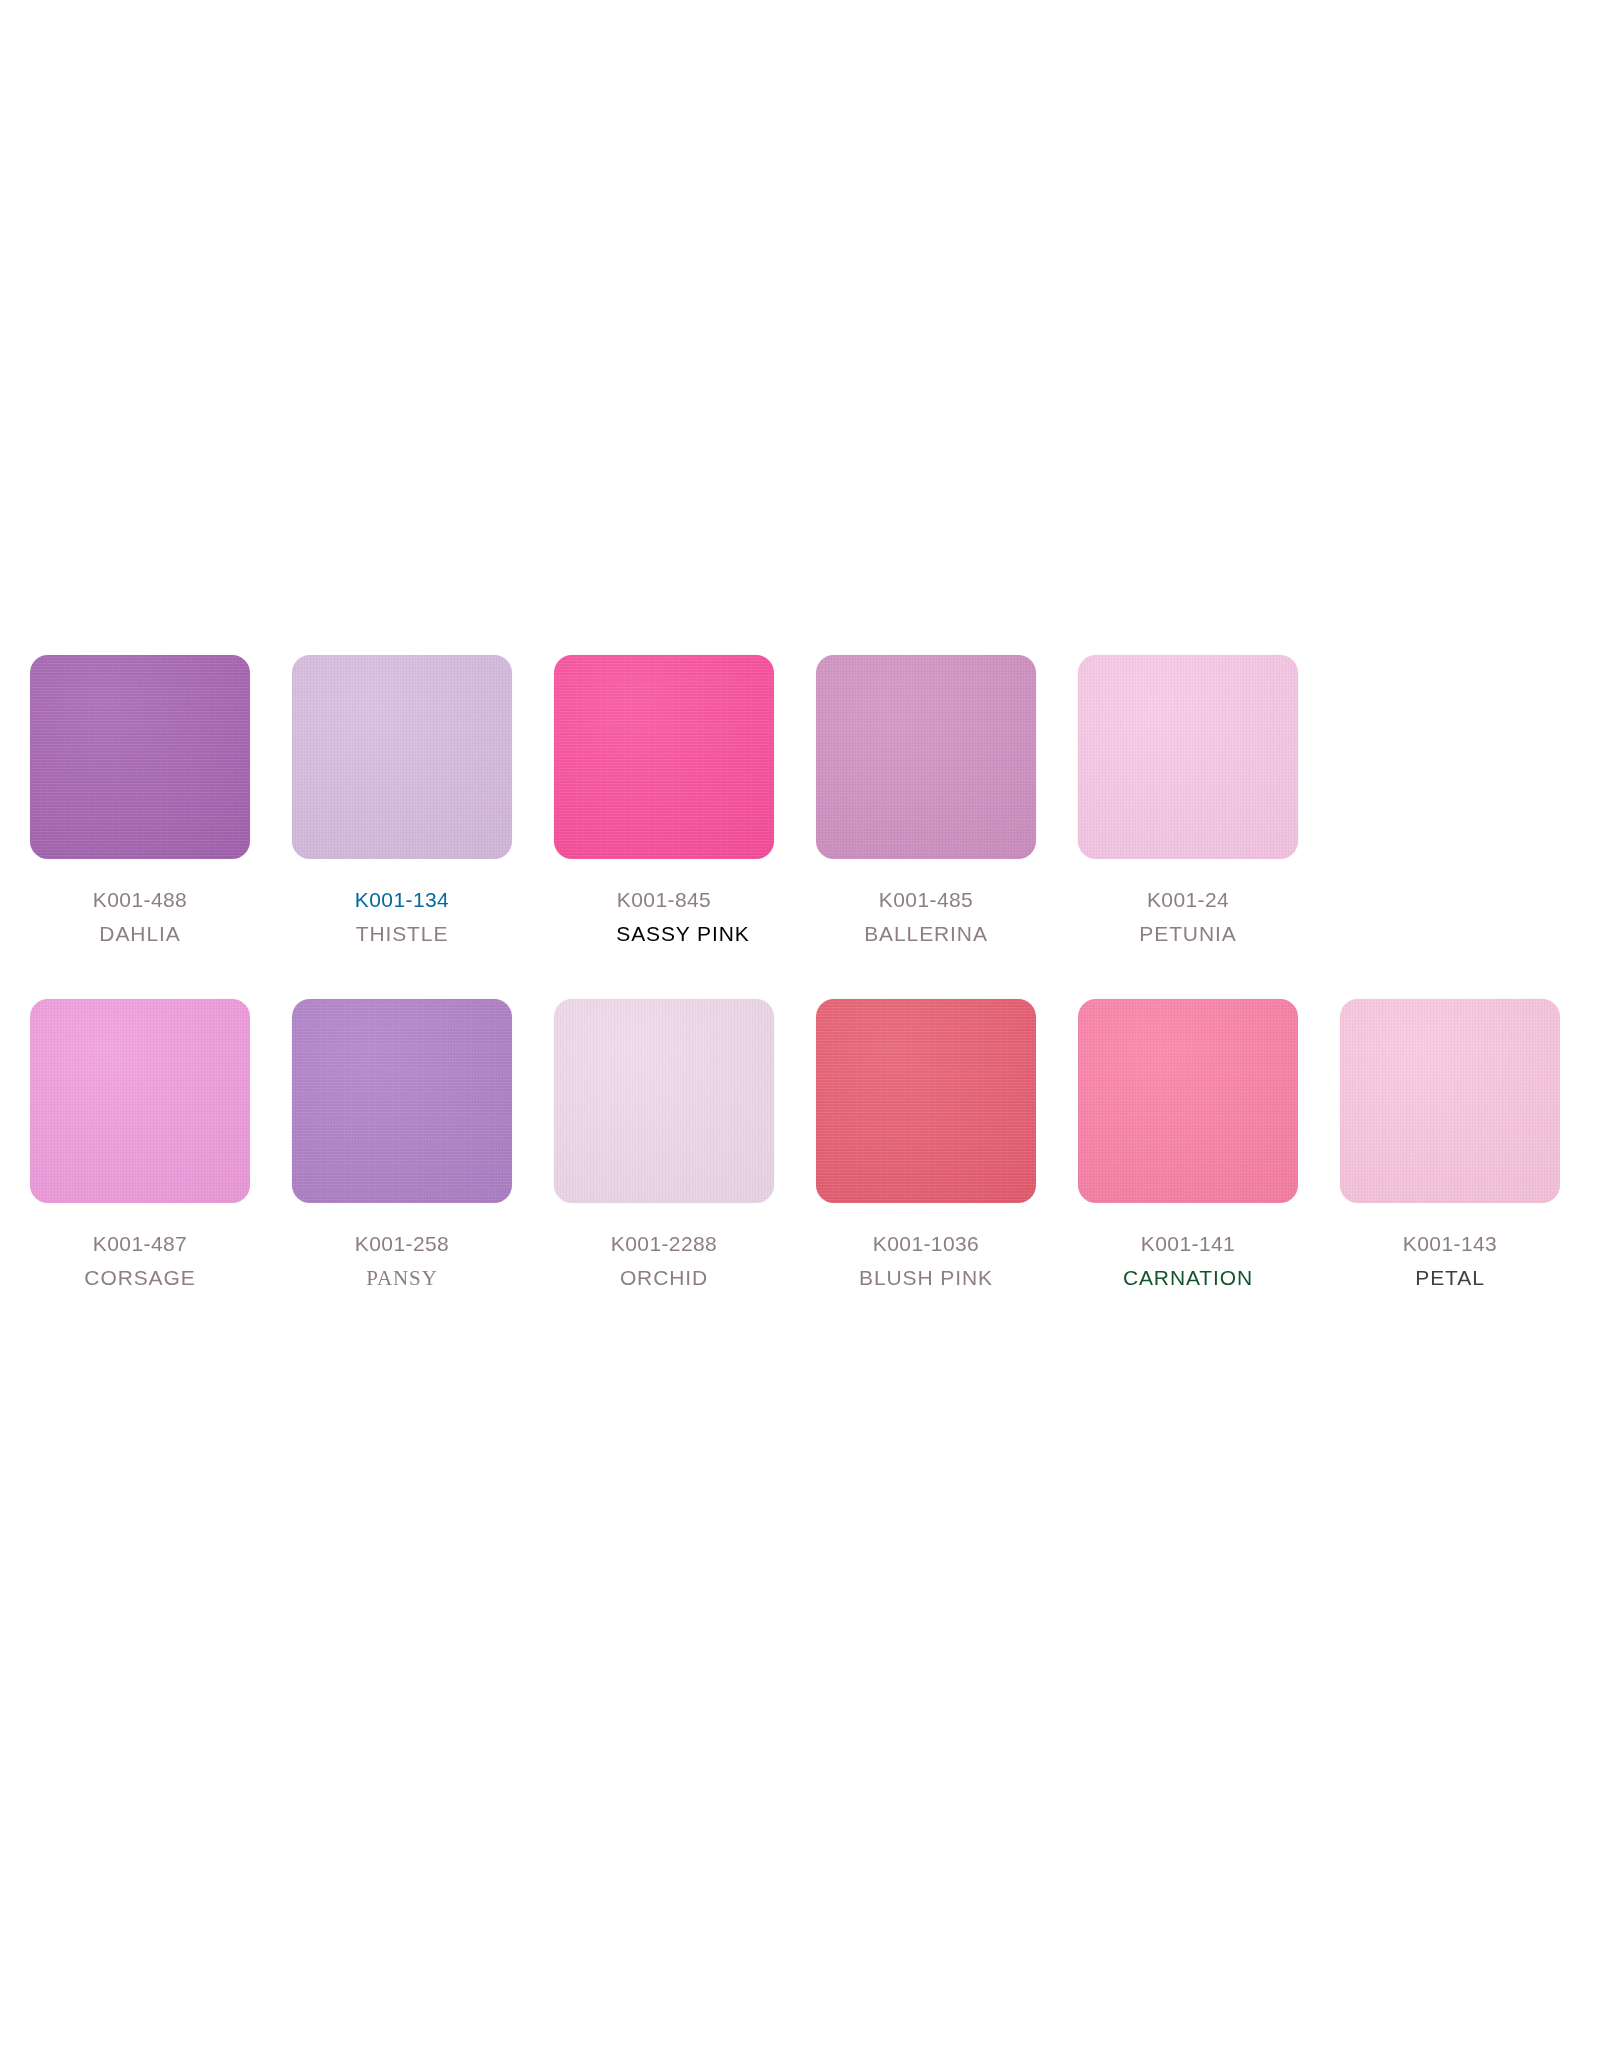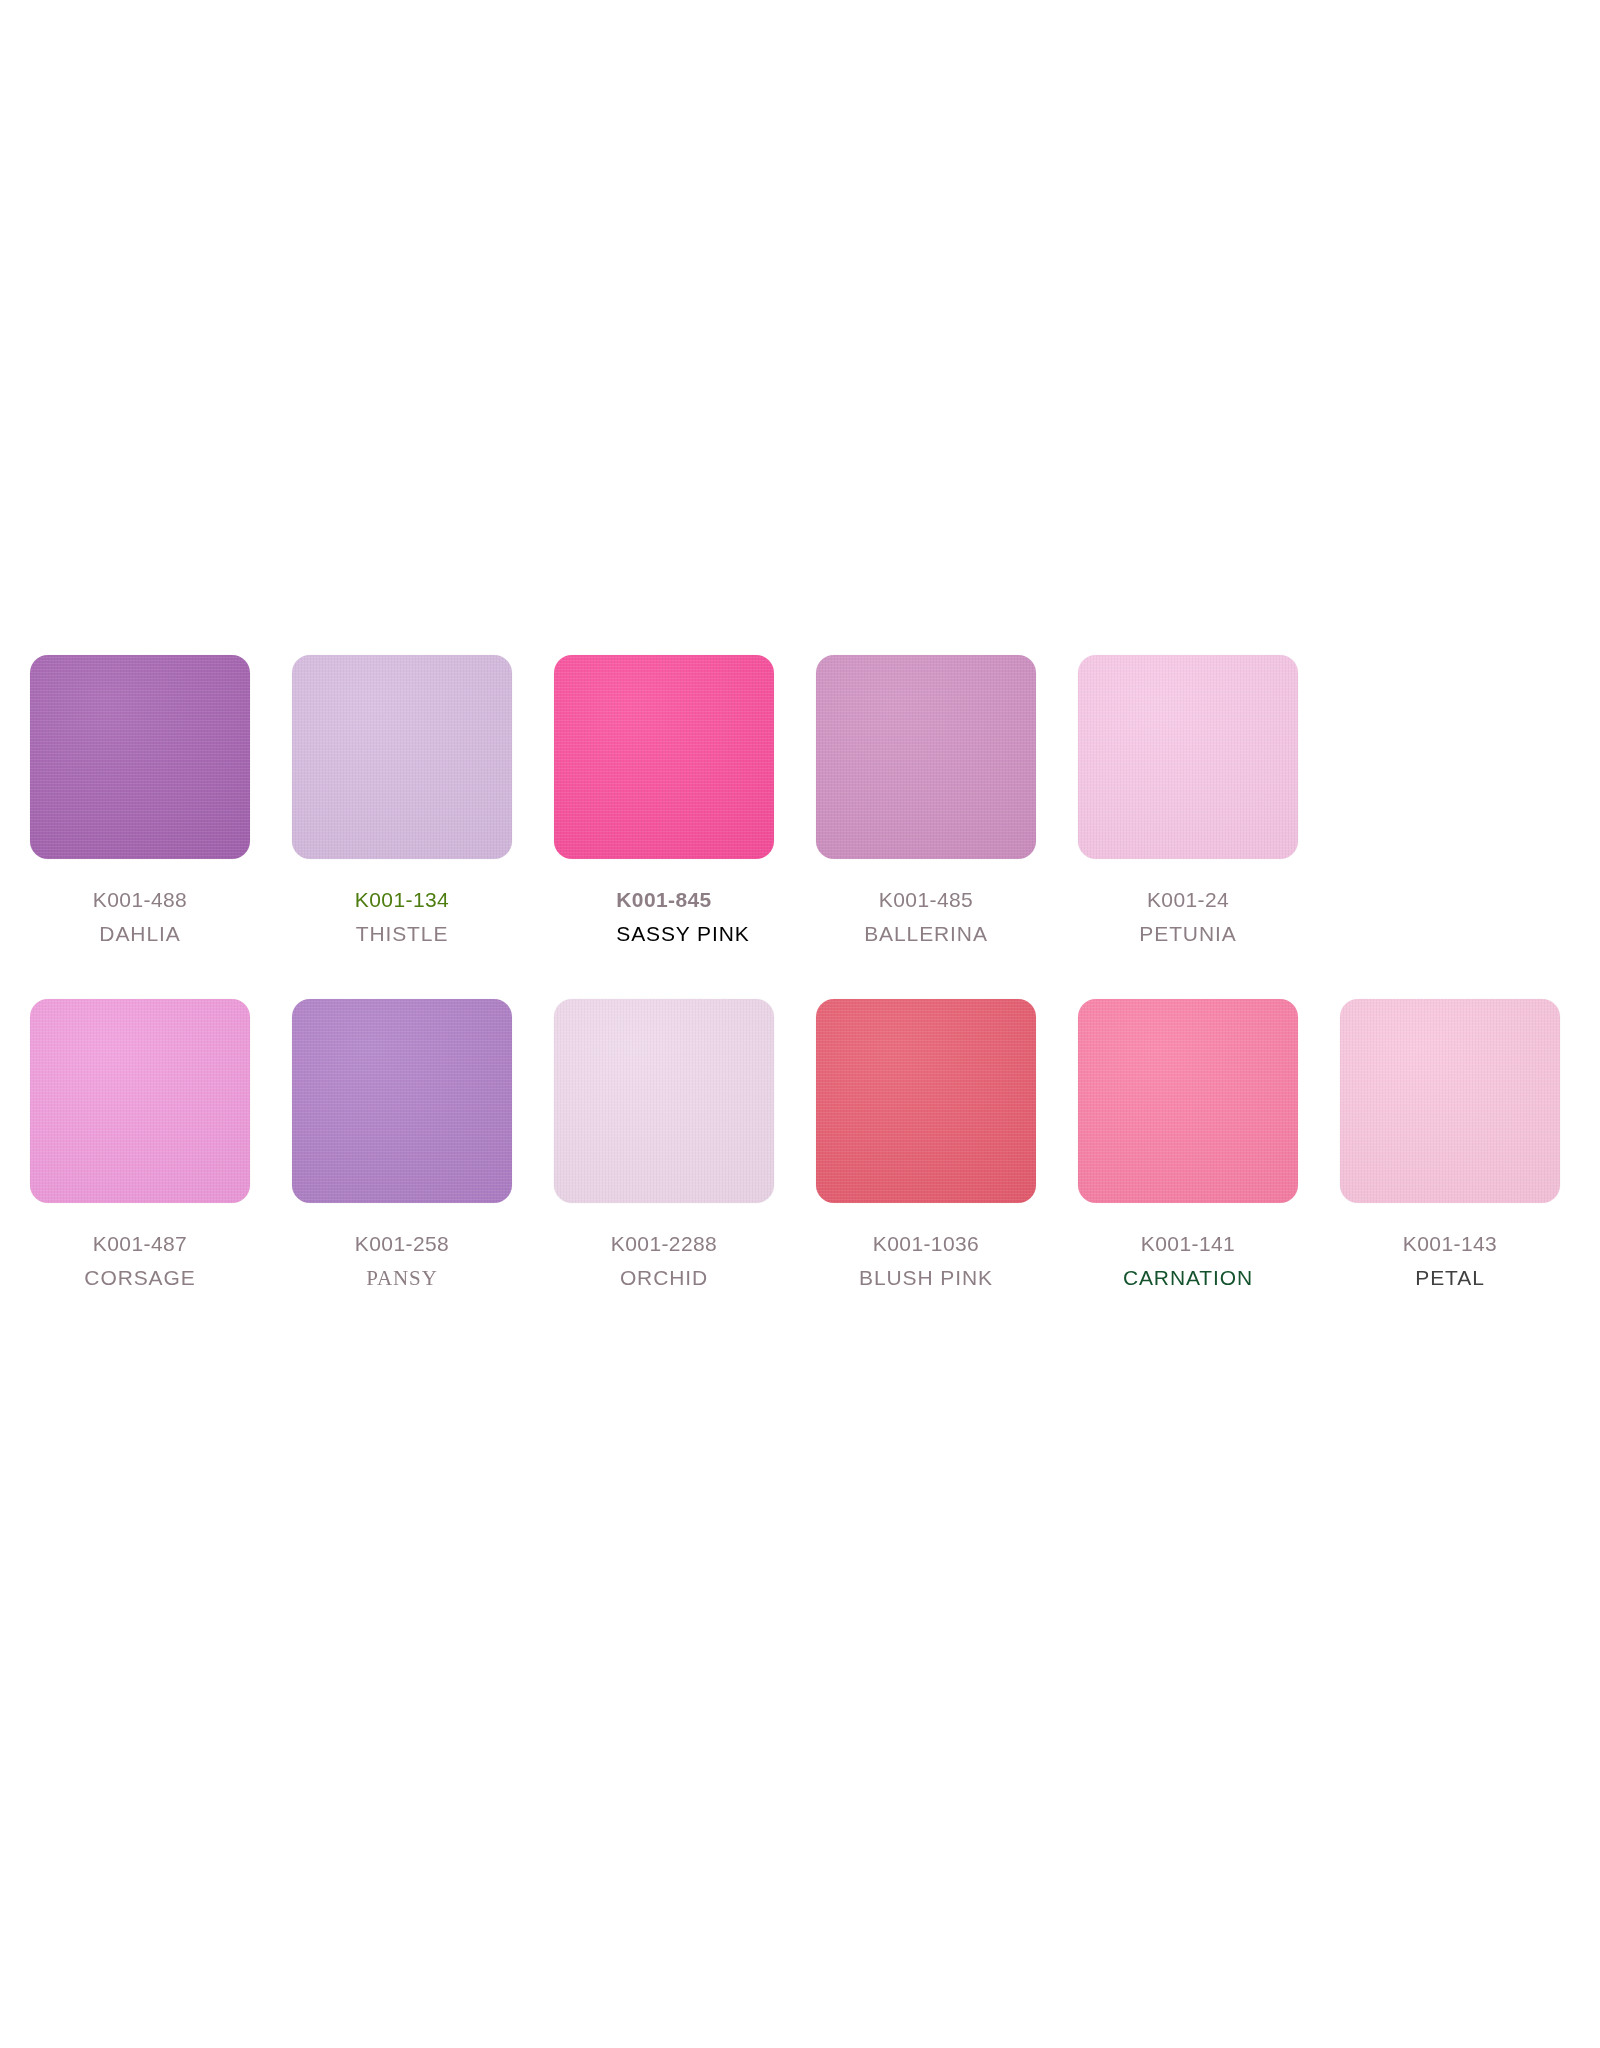--- a/index.html
+++ b/index.html
@@ -83,28 +83,28 @@
       <div class="swatch-cell">
         <div class="chip" style="background-color: rgb(165, 99, 177);"></div>
         <div class="labels">
           <span class="code" style="color: rgb(141, 126, 133);">K001-488</span>
           <span class="name" style="color: rgb(141, 126, 133);">DAHLIA</span>
         </div>
       </div>
       <div class="swatch-cell">
         <div class="chip" style="background-color: rgb(214, 187, 224);"></div>
         <div class="labels">
-          <span class="code" style="color: #4d7c0f;">K001-134</span>
+          <span class="code" style="color: #0369a1;">K001-134</span>
           <span class="name" style="color: rgb(141, 126, 133);">THISTLE</span>
         </div>
       </div>
       <div class="swatch-cell">
         <div class="chip" style="background-color: rgb(250, 78, 156);"></div>
         <div class="labels">
-          <span class="code" style="color: rgb(141, 126, 133); font-weight: bold;">K001-845</span>
+          <span class="code" style="color: rgb(141, 126, 133);">K001-845</span>
           <span class="name" style="color: #000000; margin-left: 38px;">SASSY PINK</span>
         </div>
       </div>
       <div class="swatch-cell">
         <div class="chip" style="background-color: rgb(207, 144, 194);"></div>
         <div class="labels">
           <span class="code" style="color: rgb(141, 126, 133);">K001-485</span>
           <span class="name" style="color: rgb(141, 126, 133);">BALLERINA</span>
         </div>
       </div>

